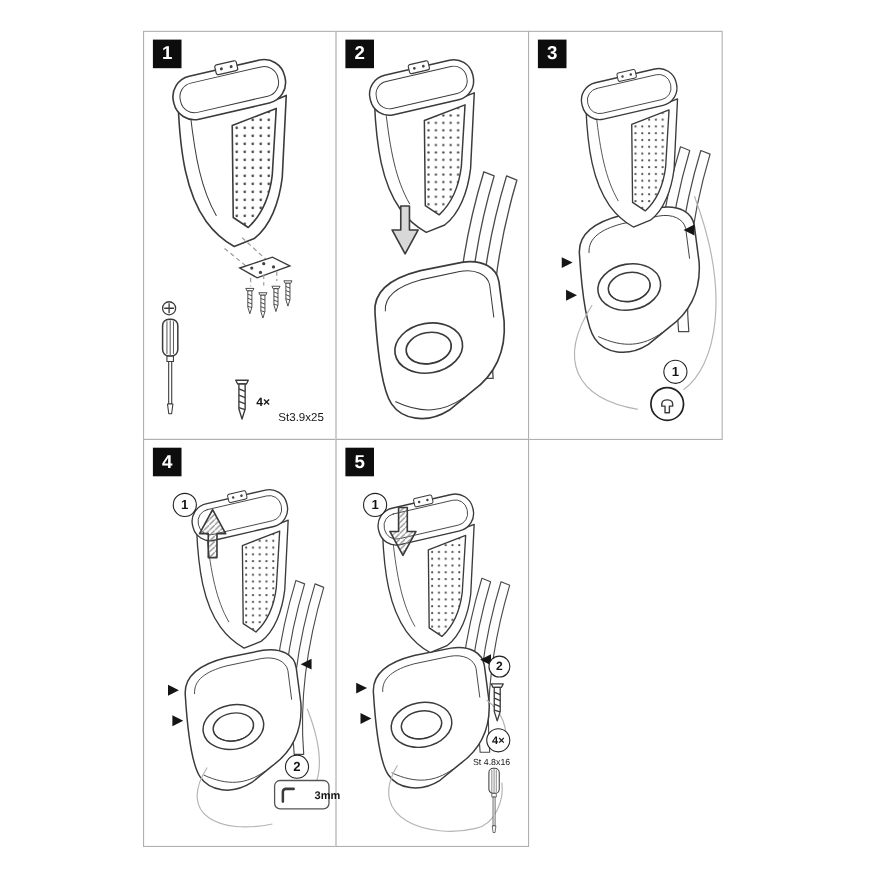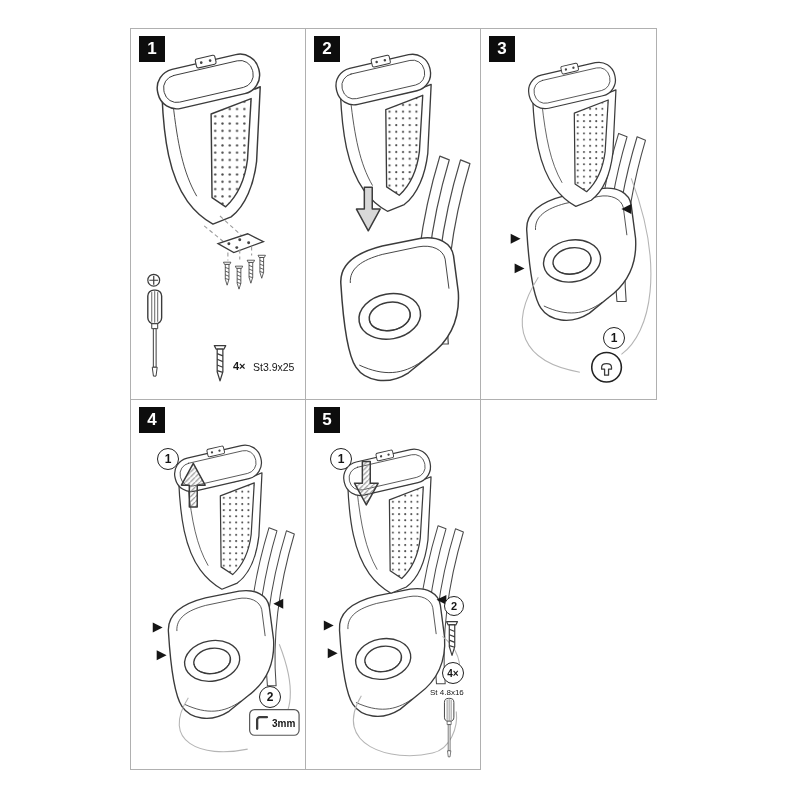--- a/index.html
+++ b/index.html
@@ -114,21 +114,21 @@
       <path class="dash" d="M98,225 v8 M110,222 v10 M122,219 v9"></path>
       <use href="#def-screw" transform="translate(92,234) scale(0.75)"></use>
       <use href="#def-screw" transform="translate(104,238) scale(0.75)"></use>
       <use href="#def-screw" transform="translate(116,232) scale(0.75)"></use>
       <use href="#def-screw" transform="translate(127,227) scale(0.75)"></use>
       <use href="#def-phillips" transform="translate(16,246)"></use>
       <use href="#def-screwdriver" transform="translate(14,262)"></use>
       <use href="#def-screw" transform="translate(82,318) scale(1.15)"></use>
     </svg>
     <span class="lbl" style="left:102px;top:331px;font-size:11px;font-weight:bold">4×</span>
-    <span class="lbl" style="left:122px;top:332px;font-size:10.5px">St3.9x25</span>
+    <span class="lbl" style="left:122px;top:345px;font-size:10.5px">St3.9x25</span>
   </div>
 
   <div class="panel" style="left:305px;top:28px;width:176px;height:372px">
     <div class="badge">2</div>
     <svg class="art" viewBox="0 0 176 372">
       <use href="#def-rails" transform="translate(105,118) scale(0.95)"></use>
       <use href="#def-console" transform="translate(22,206) scale(0.95)"></use>
       <use href="#def-armrest" transform="translate(28,26) scale(0.85)"></use>
       <use href="#def-arrow-down" transform="translate(50,158)" fill="#d8d8d8"></use>
     </svg>
@@ -161,21 +161,21 @@
       <use href="#def-tri" transform="translate(22,224)"></use>
       <use href="#def-tri" transform="translate(26,252)"></use>
       <use href="#def-tri" transform="translate(154,200) scale(-1,1)"></use>
       <path class="lead" d="M58,300 C30,344 70,362 118,352"></path>
       <path class="lead" d="M150,246 C168,292 162,318 148,326"></path>
       <rect x="120" y="312" width="50" height="26" rx="5" fill="#fff" stroke="#555" stroke-width="1.2"></rect>
       <use href="#def-allen" transform="translate(124,317) scale(0.9)"></use>
     </svg>
     <div class="stepc" style="left:26px;top:48px;width:22px;height:22px;font-size:12px">1</div>
     <div class="stepc" style="left:128px;top:286px;width:22px;height:22px;font-size:12px">2</div>
-    <span class="lbl" style="left:141px;top:318px;font-size:10px;font-weight:bold">3mm</span>
+    <span class="lbl" style="left:155px;top:318px;font-size:10px;font-weight:bold">3mm</span>
   </div>
 
   <div class="panel" style="left:305px;top:399px;width:176px;height:371px">
     <div class="badge">5</div>
     <svg class="art" viewBox="0 0 176 371">
       <use href="#def-rails" transform="translate(108,118) scale(0.8)"></use>
       <use href="#def-console" transform="translate(22,186) scale(0.85)"></use>
       <use href="#def-armrest" transform="translate(36,50) scale(0.78)"></use>
       <use href="#def-arrow-down" transform="translate(48,60)" fill="url(#hatch)"></use>
       <use href="#def-tri" transform="translate(18,222)"></use>

